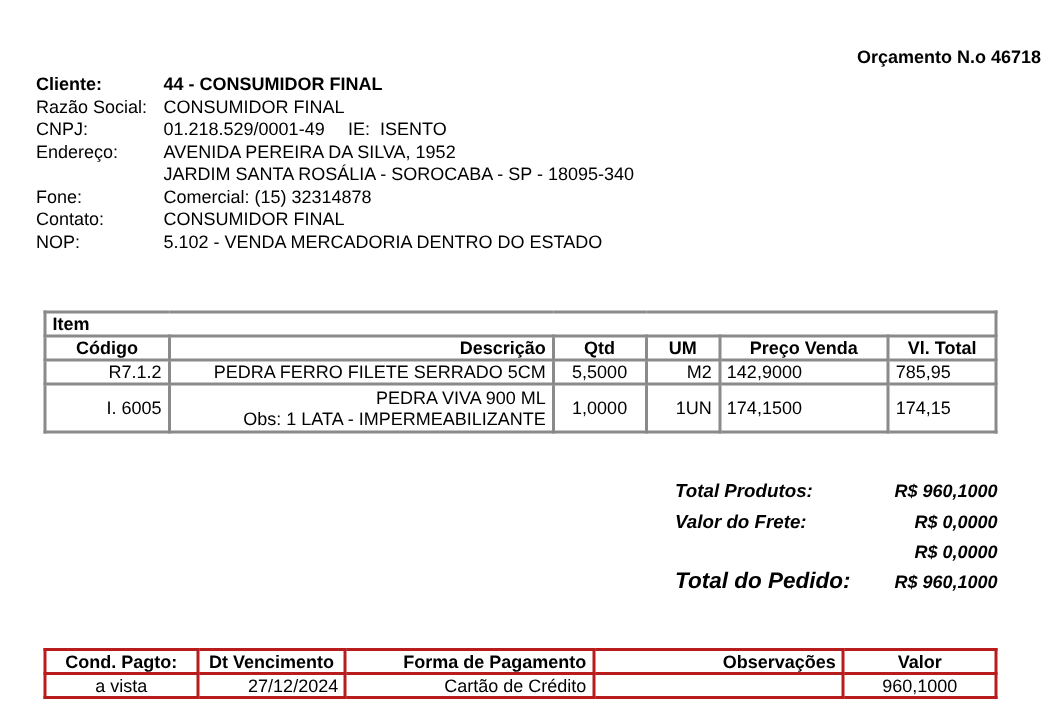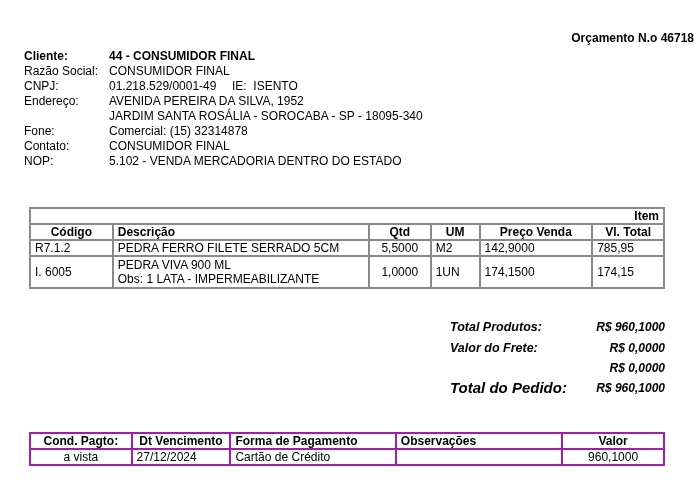--- a/index.html
+++ b/index.html
@@ -18,35 +18,35 @@
   .info-row.bold { font-weight: bold; }
   .ie { position: absolute; left: 208px; }
 
   table { border-collapse: collapse; position: absolute; }
   .items { left: 29px; top: 207px; width: 636px; }
   .items td, .items th {
     border: 2px solid #8a8a8a; padding: 0 4px; font-size: 12px;
     line-height: 14px; vertical-align: middle;
   }
   .items th { font-weight: bold; }
-  .items .item-head th { height: 13px; text-align: right; }
+  .items .item-head th { height: 13px; text-align: left; }
   .items .col-head th { height: 13px; }
   .items .r1 td { height: 14px; }
   .items .r2 td { height: 30px; }
-  .l { text-align: left; } .c { text-align: center; } .r { text-align: left; }
+  .l { text-align: right; } .c { text-align: center; } .r { text-align: left; }
 
   .totals { position: absolute; left: 450px; top: 320px; width: 215px; }
   .tot-row { position: relative; white-space: nowrap; font-style: italic; }
   .tot-label { position: absolute; left: 0; }
   .tot-value { position: absolute; right: 0; }
   .b13 { font-weight: bold; font-size: 12.5px; }
 
   .payments { left: 29px; top: 432px; width: 636px; }
   .payments td, .payments th {
-    border: 2px solid #a21caf; padding: 0 4px; font-size: 12px;
+    border: 2px solid #b91c1c; padding: 0 4px; font-size: 12px;
     height: 13px; line-height: 14px;
   }
 </style>
 </head>
 <body>
 
 <div class="title">Orçamento N.o 46718</div>
 
 <div class="info">
   <div class="info-row bold">

